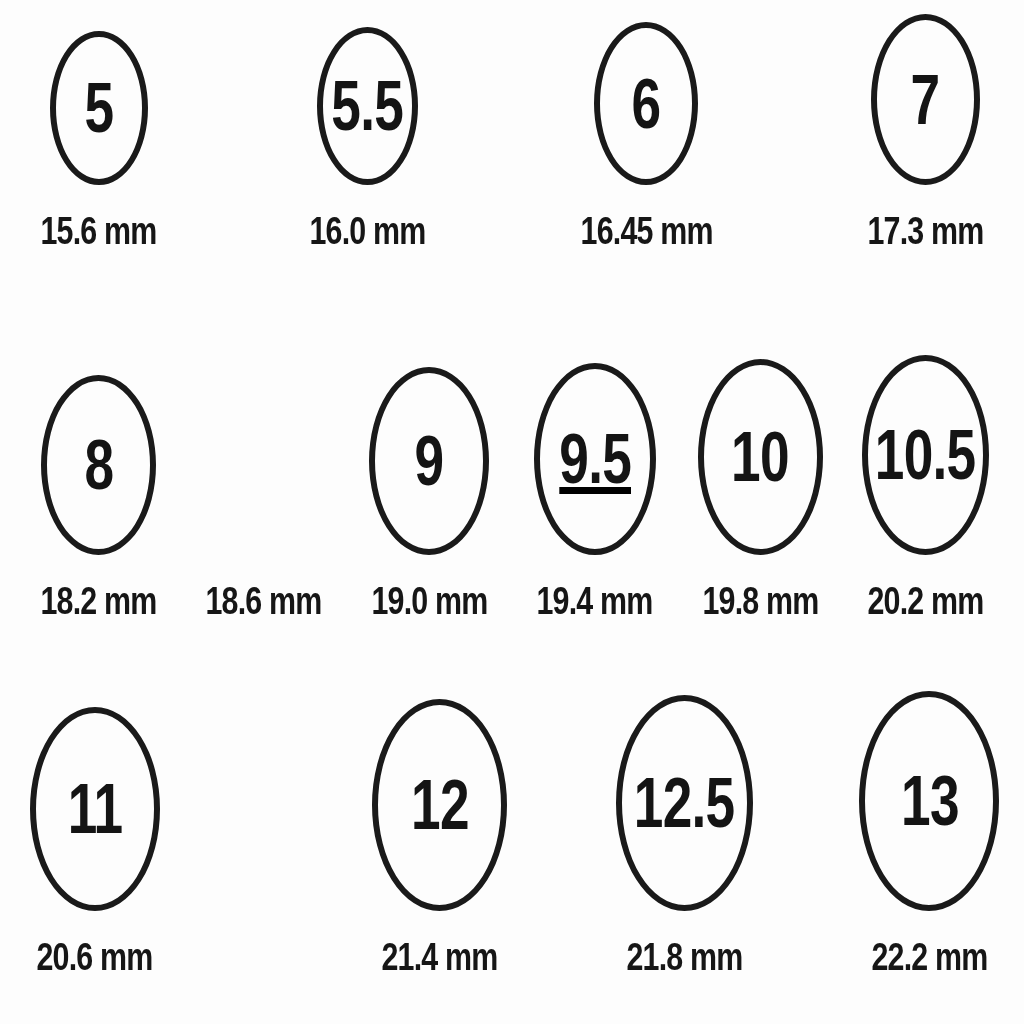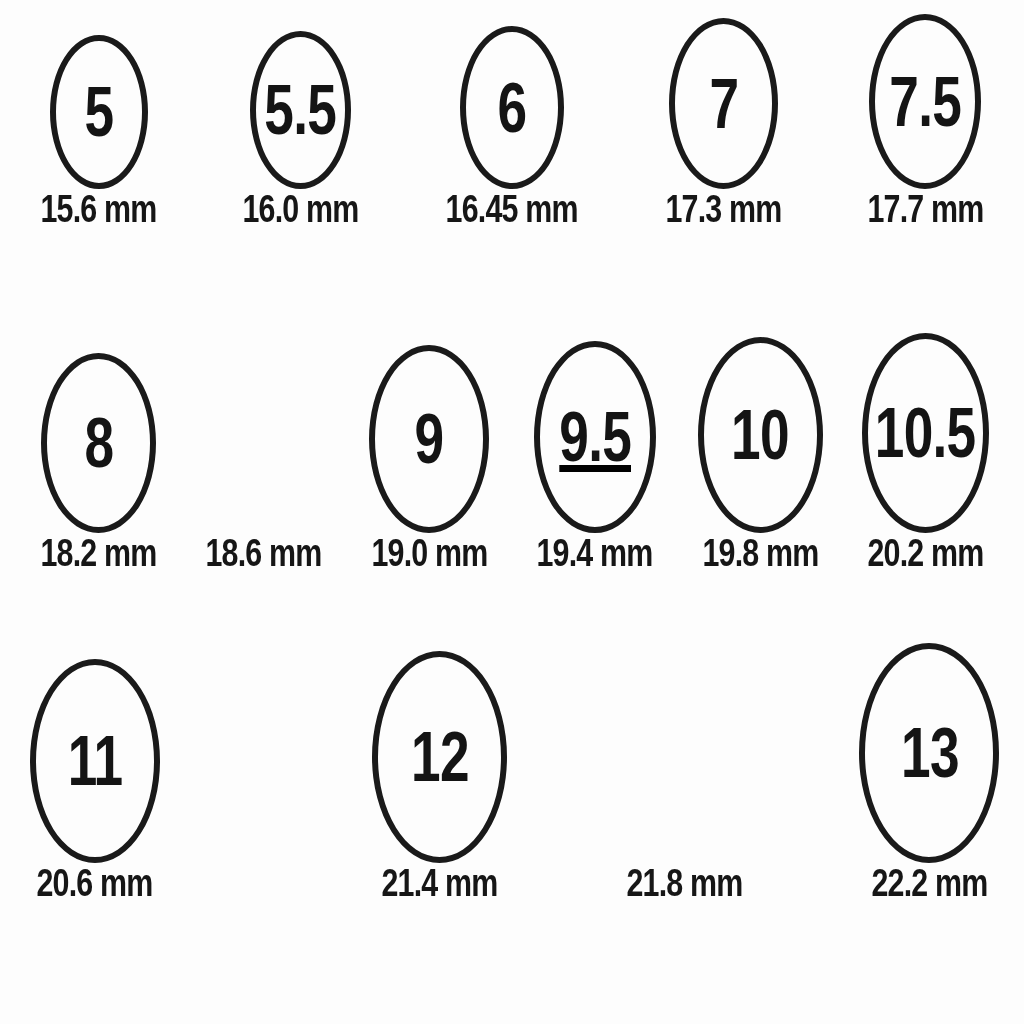--- a/index.html
+++ b/index.html
@@ -47,20 +47,21 @@
     display: inline-block;
     transform: scaleX(0.76);
     font-size: 70px;
     font-weight: 700;
     color: #141414;
     letter-spacing: -1px;
     line-height: 1;
     white-space: nowrap;
   }
   .ring-diameter {
+    margin-top: 26px;
     height: 40px;
     display: flex;
     align-items: center;
     justify-content: flex-end;
   }
   .ring-diameter-text {
     display: inline-block;
     transform: scaleX(0.8);
     font-size: 38px;
     font-weight: 700;
@@ -98,28 +99,20 @@
         <div class="ring-diameter">
           <span class="ring-diameter-text">16.45 mm</span>
         </div>
       </div>
       <div class="ring-item">
         <div class="ring-circle" style="width: 109px; height: 171px;">
           <span class="ring-size-num">7</span>
         </div>
         <div class="ring-diameter">
           <span class="ring-diameter-text">17.3 mm</span>
-        </div>
-      </div>
-      <div class="ring-item">
-        <div class="ring-circle" style="width: 112px; height: 175px;">
-          <span class="ring-size-num">7.5</span>
-        </div>
-        <div class="ring-diameter">
-          <span class="ring-diameter-text">17.7 mm</span>
         </div>
       </div>
     </div>
     <div class="ring-row row-2">
       <div class="ring-item">
         <div class="ring-circle" style="width: 115px; height: 180px;">
           <span class="ring-size-num">8</span>
         </div>
         <div class="ring-diameter">
           <span class="ring-diameter-text">18.2 mm</span>
@@ -176,20 +169,23 @@
       </div>
       <div class="ring-item">
         <div class="ring-circle" style="width: 135px; height: 212px;">
           <span class="ring-size-num">12</span>
         </div>
         <div class="ring-diameter">
           <span class="ring-diameter-text">21.4 mm</span>
         </div>
       </div>
       <div class="ring-item">
+        <div class="ring-circle" style="width: 137px; height: 216px;">
+          <span class="ring-size-num">12.5</span>
+        </div>
         <div class="ring-diameter">
           <span class="ring-diameter-text">21.8 mm</span>
         </div>
       </div>
       <div class="ring-item">
         <div class="ring-circle" style="width: 140px; height: 220px;">
           <span class="ring-size-num">13</span>
         </div>
         <div class="ring-diameter">
           <span class="ring-diameter-text">22.2 mm</span>

